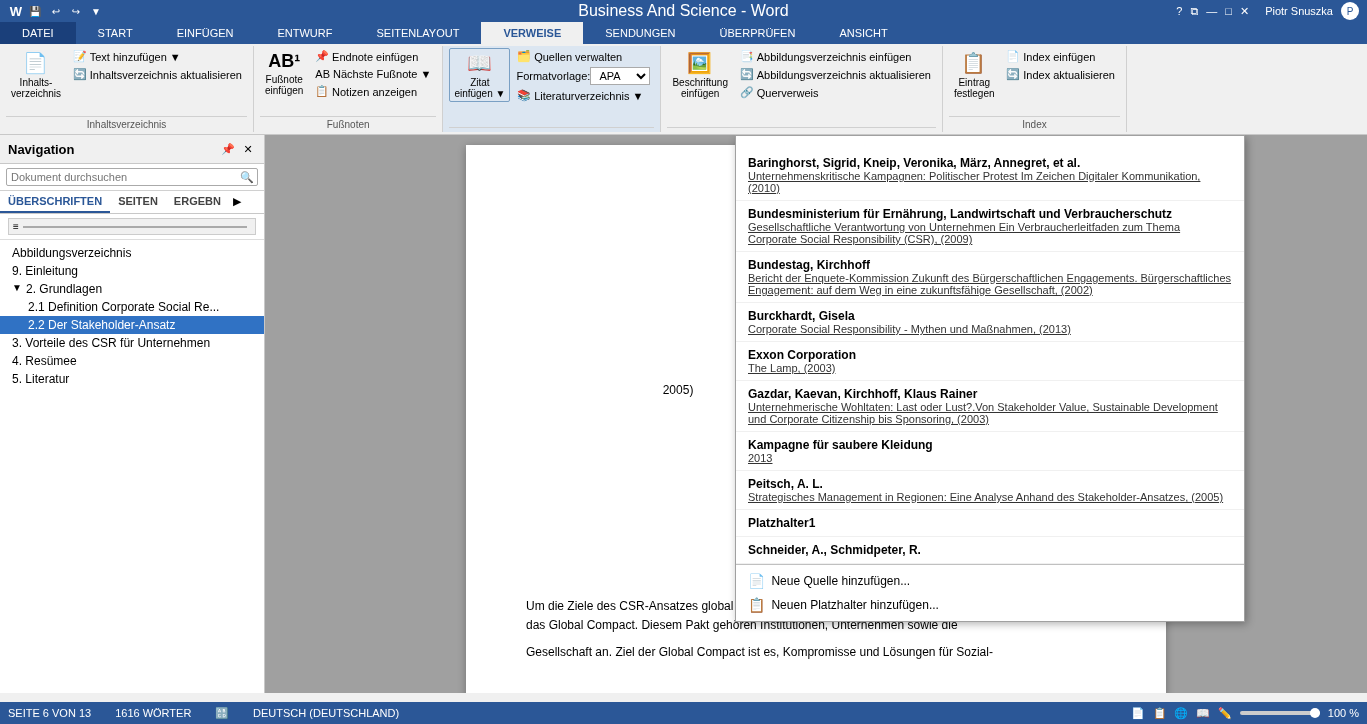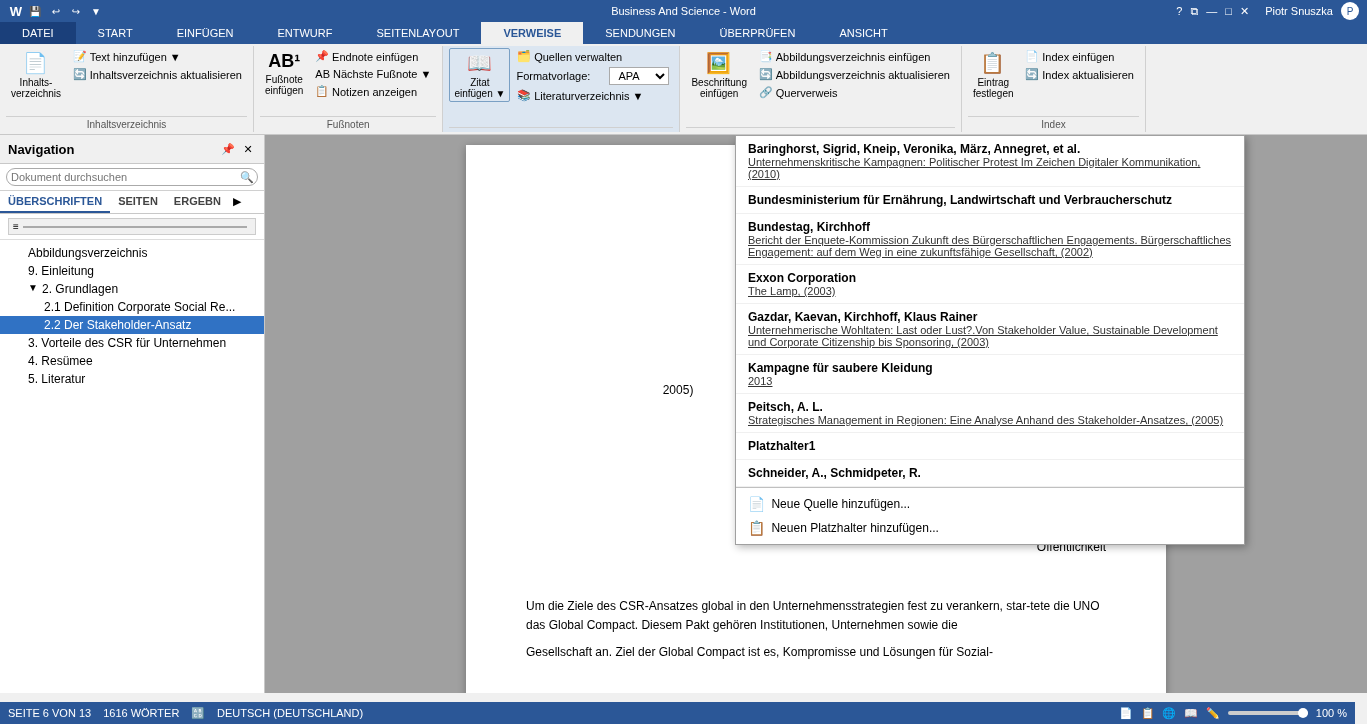--- a/index.html
+++ b/index.html
@@ -10,21 +10,21 @@
       background: #2b5797;
       height: 22px;
       display: flex;
       align-items: center;
       justify-content: space-between;
       padding: 0 8px;
       color: white;
       font-size: 12px;
     }
     .title-bar-left { display: flex; align-items: center; gap: 4px; }
-    .title-bar-center { position: absolute; left: 50%; transform: translateX(-50%); font-size: 11px; color: white; }
+    .title-bar-center { position: absolute; left: 50%; transform: translateX(-50%); font-size: 16px; color: white; }
     .title-bar-right { display: flex; align-items: center; gap: 8px; margin-left: auto; }
     .tb-icon { width: 16px; height: 16px; display: inline-flex; align-items: center; justify-content: center; font-size: 10px; cursor: pointer; }
 
     
     .ribbon {
       background: #f0f0f0;
       border-bottom: 1px solid #c8c8c8;
     }
     .ribbon-tabs {
       display: flex;
@@ -128,21 +128,21 @@
     .nav-controls { display: flex; gap: 4px; }
     .nav-ctrl-btn { width: 16px; height: 16px; cursor: pointer; display: flex; align-items: center; justify-content: center; font-size: 11px; }
     .nav-search-bar {
       padding: 4px 6px;
       border-bottom: 1px solid #d0d0d0;
     }
     .nav-search-input {
       width: 100%;
       padding: 2px 24px 2px 4px;
       border: 1px solid #aaa;
-      border-radius: 9px;
+      border-radius: 2px;
       font-size: 11px;
       position: relative;
     }
     .nav-search-wrap { position: relative; }
     .nav-search-icon { position: absolute; right: 4px; top: 50%; transform: translateY(-50%); font-size: 11px; color: #555; }
     .nav-tabs {
       display: flex;
       border-bottom: 1px solid #c8c8c8;
     }
     .nav-tab {
@@ -154,21 +154,21 @@
       color: #444;
     }
     .nav-tab.active { border-bottom: 2px solid #2b5797; color: #2b5797; }
     .nav-tab-more { padding: 4px 4px; font-size: 11px; cursor: pointer; }
     .nav-tree {
       flex: 1;
       overflow-y: auto;
       padding: 4px 0;
     }
     .tree-item {
-      padding: 2px 24px;
+      padding: 2px 8px;
       font-size: 12px;
       cursor: pointer;
       display: flex;
       align-items: flex-start;
       gap: 4px;
     }
     .tree-item.selected { background: #3072c4; color: white; }
     .tree-item .indent { display: inline-block; }
     .tree-expand { font-size: 10px; width: 10px; }
 
@@ -200,20 +200,21 @@
       border: 1px solid #a0a0a0;
       box-shadow: 2px 2px 8px rgba(0,0,0,0.3);
       width: 510px;
       z-index: 100;
       font-size: 12px;
     }
     .dropdown-list {
       max-height: 440px;
       overflow-y: scroll;
       overflow-x: hidden;
+      margin-top: 14px;
     }
     .dropdown-item {
       padding: 6px 12px;
       cursor: pointer;
       border-bottom: 1px solid #f0f0f0;
     }
     .dropdown-item .item-author { font-weight: bold; font-size: 12px; }
     .dropdown-item .item-title { font-size: 11px; color: #333; text-decoration: underline; }
     .dropdown-footer {
       border-top: 1px solid #c0c0c0;
@@ -232,39 +233,39 @@
     
     .dropdown-list::-webkit-scrollbar { width: 10px; }
     .dropdown-list::-webkit-scrollbar-track { background: #f0f0f0; }
     .dropdown-list::-webkit-scrollbar-thumb { background: #c0c0c0; }
 
     
     .status-bar {
       position: fixed;
       bottom: 0;
       left: 0;
-      right: 12px;
+      right: 0;
       height: 22px;
       background: #2b5797;
       color: white;
       display: flex;
       align-items: center;
       padding: 0 8px;
       font-size: 11px;
-      gap: 12px;
+      gap: 24px;
       z-index: 200;
     }
     .status-right { margin-left: auto; display: flex; align-items: center; gap: 8px; }
     .zoom-slider { width: 80px; height: 4px; background: #ccc; border-radius: 2px; position: relative; }
     .zoom-thumb { width: 10px; height: 10px; background: white; border-radius: 50%; position: absolute; top: -3px; right: 0; }
 
     .ribbon-format-row {
       display: flex;
       align-items: center;
-      gap: 19px;
+      gap: 0;
       padding: 1px 4px;
     }
     .format-label { font-size: 11px; }
     .format-select {
       border: 1px solid #aaa;
       padding: 1px 4px;
       font-size: 11px;
       background: white;
       cursor: pointer;
       min-width: 60px;
@@ -537,24 +538,29 @@
 
     <div class="dropdown-overlay">
       <div class="dropdown-list">
 
         <div class="dropdown-item">
           <div class="item-author">Baringhorst, Sigrid, Kneip, Veronika, März, Annegret, et al.</div>
           <div class="item-title">Unternehmenskritische Kampagnen: Politischer Protest Im Zeichen Digitaler Kommunikation, (2010)</div>
         </div>
         <div class="dropdown-item">
           <div class="item-author">Bundesministerium für Ernährung, Landwirtschaft und Verbraucherschutz</div>
+          <div class="item-title">Gesellschaftliche Verantwortung von Unternehmen Ein Verbraucherleitfaden zum Thema Corporate Social Responsibility (CSR), (2009)</div>
         </div>
         <div class="dropdown-item">
           <div class="item-author">Bundestag, Kirchhoff</div>
           <div class="item-title">Bericht der Enquete-Kommission Zukunft des Bürgerschaftlichen Engagements. Bürgerschaftliches Engagement: auf dem Weg in eine zukunftsfähige Gesellschaft, (2002)</div>
+        </div>
+        <div class="dropdown-item">
+          <div class="item-author">Burckhardt, Gisela</div>
+          <div class="item-title">Corporate Social Responsibility - Mythen und Maßnahmen, (2013)</div>
         </div>
         <div class="dropdown-item">
           <div class="item-author">Exxon Corporation</div>
           <div class="item-title">The Lamp, (2003)</div>
         </div>
         <div class="dropdown-item">
           <div class="item-author">Gazdar, Kaevan,  Kirchhoff, Klaus Rainer</div>
           <div class="item-title">Unternehmerische Wohltaten: Last oder Lust?.Von Stakeholder Value, Sustainable Development und Corporate Citizenship bis Sponsoring, (2003)</div>
         </div>
         <div class="dropdown-item">

